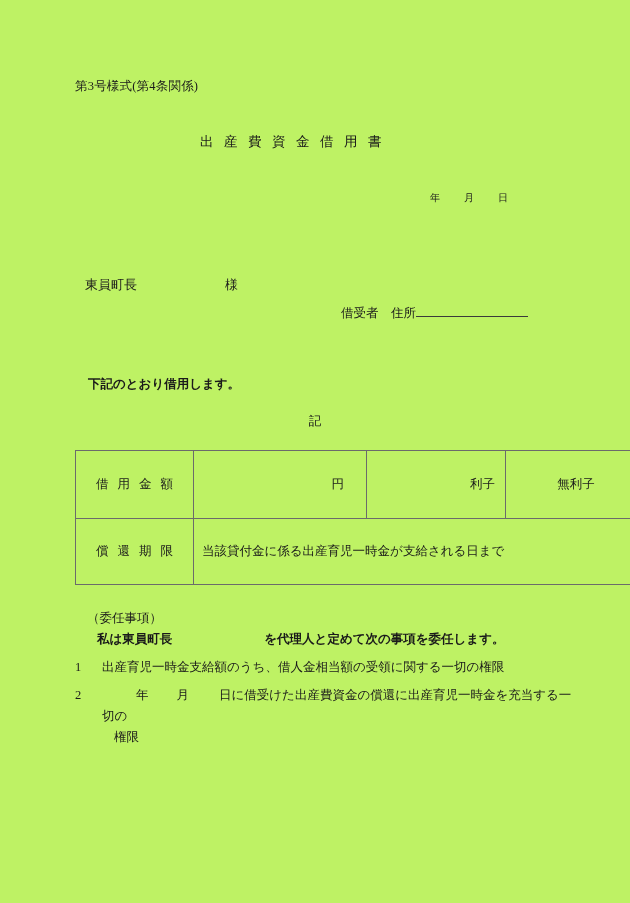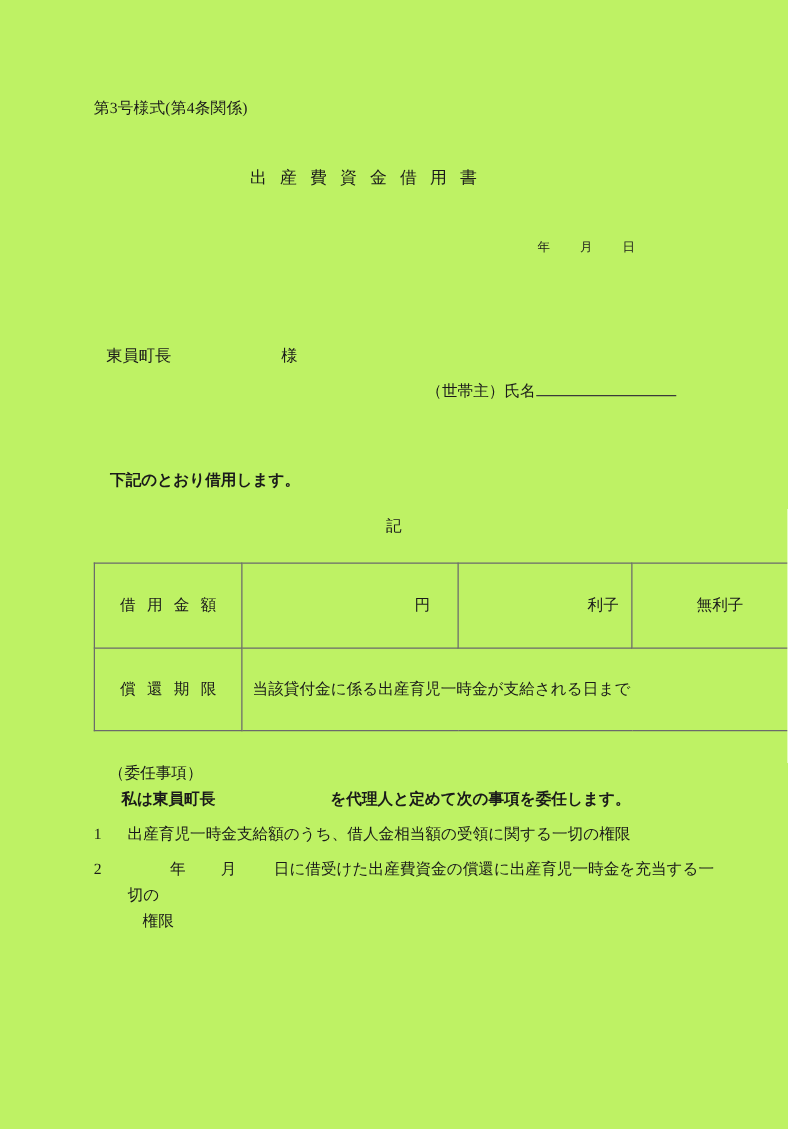--- a/index.html
+++ b/index.html
@@ -227,21 +227,21 @@
   <div class="date-line">
     <span>年</span><span class="gap-s"></span><span>月</span><span class="gap-s"></span><span>日</span>
   </div>
 
   <div class="addressee">
     <span>東員町長</span><span class="gap-l"></span><span>様</span>
   </div>
 
   <div class="borrower">
     <div class="row">
-      <span class="lbl">（世帯主）氏名</span>
+      <span class="lbl">借受者　住所</span>
       <span class="rule"></span>
     </div>
   </div>
 
   <div class="statement">下記のとおり借用します。</div>
 
   <div class="ki-mark">記</div>
 
   <table class="form-table">
     <tbody>

